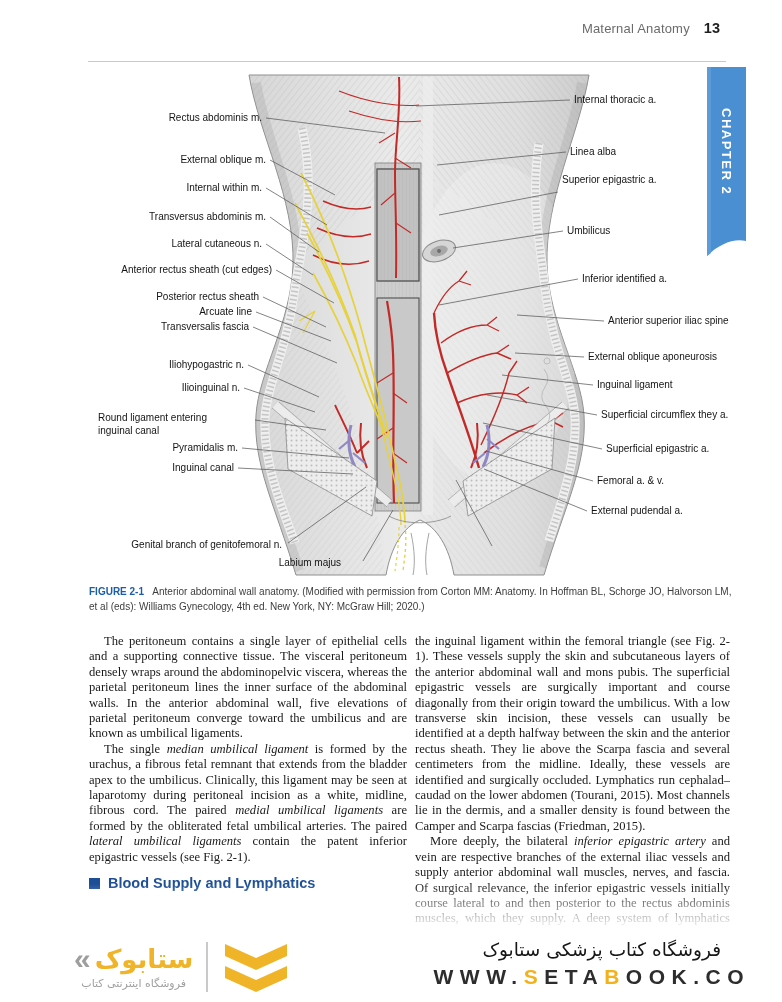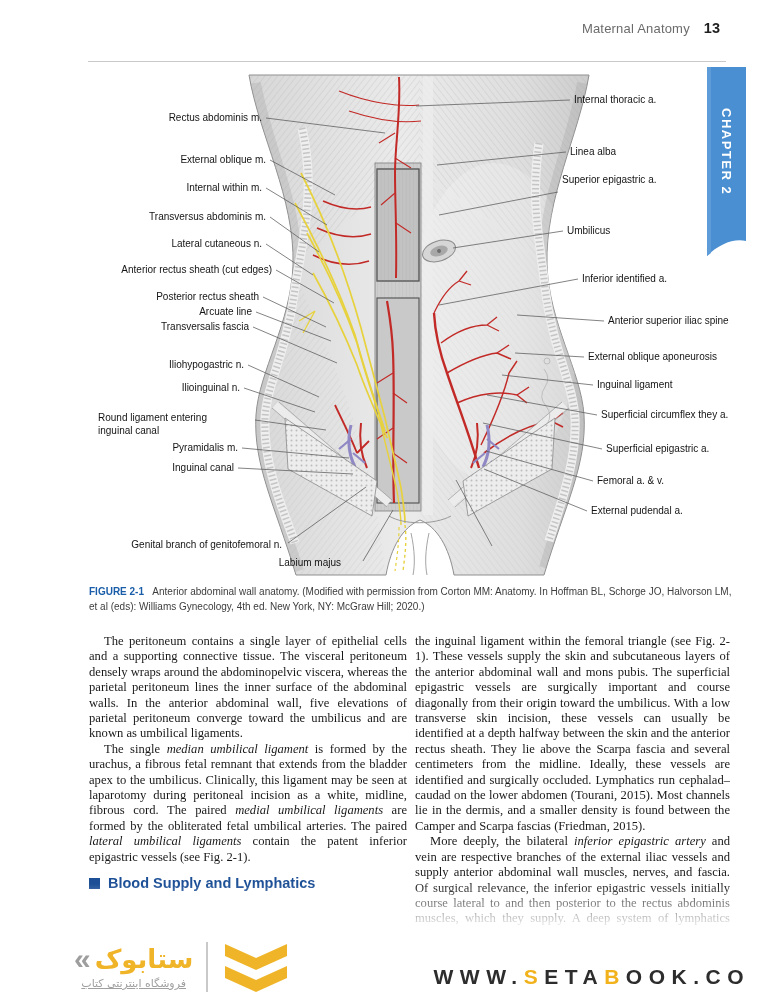--- a/index.html
+++ b/index.html
@@ -49,21 +49,21 @@
   
   .fade{position:absolute;left:0;top:884px;width:782px;height:56px;
         background:linear-gradient(to bottom,rgba(255,255,255,0),#fff 82%,#fff);}
   .footer{position:absolute;left:0;top:938px;width:782px;height:64px;background:#fff;}
   .logo{position:absolute;left:60px;top:2px;display:flex;align-items:center;gap:13px;}
   .logo-textcol{display:flex;flex-direction:column;align-items:center;}
   .logo-row1{display:flex;align-items:center;gap:4px;direction:ltr;}
   .guillemet{color:#9e9e9e;font-size:30px;font-weight:bold;line-height:30px;}
   .wordmark{font-family:"DejaVu Sans",sans-serif;color:#f0b428;font-size:26px;
             font-weight:bold;line-height:30px;}
-  .tagline{font-family:"DejaVu Sans",sans-serif;color:#a0a0a0;font-size:11px;margin-top:3px;text-decoration:underline;}
+  .tagline{font-family:"DejaVu Sans",sans-serif;color:#a0a0a0;font-size:11px;margin-top:3px;}
   .logo-divider{width:2px;height:50px;background:#c9c9c9;}
   .fa-title{position:absolute;right:75px;top:1px;font-family:"DejaVu Sans",sans-serif;
             font-size:18.5px;color:#161616;}
   .site-url{position:absolute;right:22px;top:27px;font-weight:bold;font-size:21px;
             letter-spacing:6.5px;color:#2d2d2d;}
   .seg-accent{color:#f2b21c;}
 </style>
 </head>
 <body>
 
@@ -290,16 +290,17 @@
           <span class="wordmark">ستابوک</span>
         </div>
         <div class="tagline">فروشگاه اینترنتی کتاب</div>
       </div>
       <div class="logo-divider"></div>
       <svg width="70" height="54" viewBox="0 0 70 54">
         <polygon points="4,4 35,18 66,4 66,16 35,30 4,16" fill="#f0b428"></polygon>
         <polygon points="4,26 35,40 66,26 66,38 35,52 4,38" fill="#f0b428"></polygon>
       </svg>
     </div>
+    <div class="fa-title">فروشگاه کتاب پزشکی ستابوک</div>
     <div class="site-url"><span>WWW.</span><span class="seg-accent">S</span><span>ETA</span><span class="seg-accent">B</span><span>OOK.COM</span></div>
   </div>
 
 </div>
 
 </body></html>

